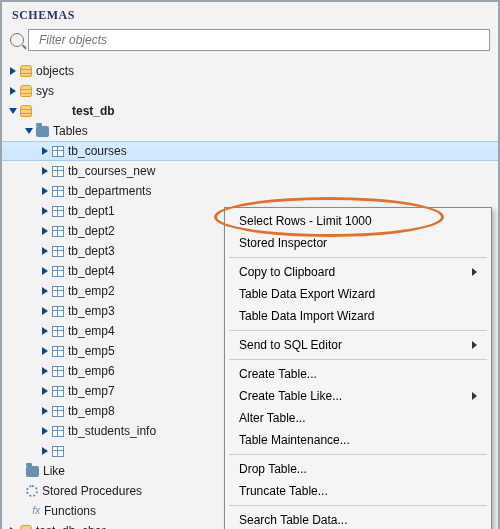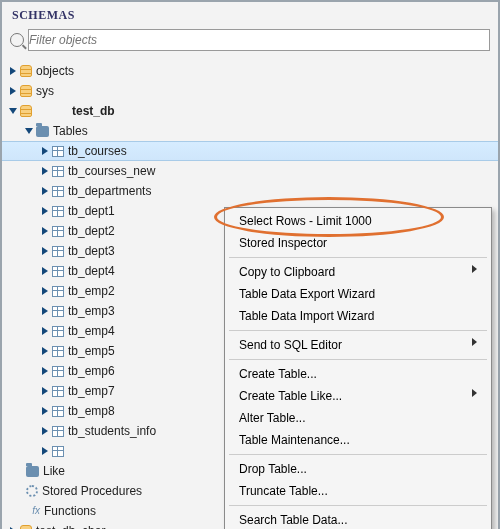--- a/index.html
+++ b/index.html
@@ -2,40 +2,40 @@
 <html><head>
 <meta charset="utf-8">
 <style>
   * { box-sizing: border-box; font-family: Tahoma, Verdana, sans-serif; font-size: 12px; }
   body { margin: 0; background: #fff; }
   .panel { width: 500px; border: 2px solid #9aa4ad; background: #f3f3f3; padding: 0; }
   .header { padding: 6px 12px 4px 10px; font-weight: bold; color: #336; letter-spacing: 0.5px; font-family: Liberation Serif, serif; }
   .filter-row { display: flex; align-items: center; padding: 2px 8px 6px 8px; gap: 4px; }
   .search-ico { width: 14px; height: 14px; border: 1.5px solid #777; border-radius: 50%; position: relative; }
   .search-ico::after { content:""; position:absolute; width:5px; height:1.5px; background:#777; right:-4px; bottom:-1px; transform:rotate(45deg); }
-  .filter-input { flex:1; padding:3px 0; border:1px solid #999; background:#fff; color:#888; font-style:italic; }
+  .filter-input { flex:1; padding:3px 10px; border:1px solid #999; background:#fff; color:#888; font-style:italic; }
   .tree { padding: 4px 0 10px 0; position: relative; }
   .row { display:flex; align-items:center; height:20px; padding-left:8px; position:relative; white-space:nowrap; }
   .row.hl { background: linear-gradient(#d6ecff,#cfe6fb); border:1px solid #a8cbe8; border-left:none; border-right:none; }
   .caret { width:0; height:0; border-top:4px solid transparent; border-bottom:4px solid transparent; border-left:6px solid #14487a; margin-right:4px; }
   .caret.down { transform: rotate(90deg); }
   .gap { display:inline-block; }
   .db-ico { width:12px; height:12px; margin-right:4px; position:relative; }
   .db-ico::before { content:""; position:absolute; inset:0; border:1px solid #e0a030; border-radius:3px 3px 2px 2px; background: repeating-linear-gradient(#f8d080,#f8d080 3px,#e0a030 3px,#e0a030 4px);}
   .folder-ico { width:13px; height:11px; margin-right:4px; background:#6b8fb0; border-radius:2px; position:relative;}
   .folder-ico::before{content:"";position:absolute;top:-3px;left:0;width:6px;height:3px;background:#6b8fb0;border-radius:1px 1px 0 0;}
   .tbl-ico { width:12px; height:11px; margin-right:4px; background:#fff; border:1px solid #6b8fb0; position:relative;}
   .tbl-ico::before{content:"";position:absolute;top:3px;left:0;right:0;height:1px;background:#6b8fb0;}
   .tbl-ico::after{content:"";position:absolute;top:0;bottom:0;left:4px;width:1px;background:#6b8fb0;}
   .gear-ico{width:12px;height:12px;margin-right:4px;border:2px dotted #6b8fb0;border-radius:50%;}
   .fx-ico{width:14px;height:12px;margin-right:4px;font-style:italic;color:#6b8fb0;font-size:10px;line-height:12px;text-align:right;}
   .lbl { color:#222; }
   .lbl.bold { font-weight:bold;margin-left:36px; }
   .context-menu { position:absolute; left:222px; top:150px; width:268px; background:#f5f5f5; border:1px solid #8a8a8a; box-shadow:3px 3px 5px rgba(0,0,0,0.25); font-family: "Courier New", monospace; font-size:12px; padding:2px 0; }
-  .menu-item { padding:4px 14px; display:flex; justify-content:space-between; cursor:default; }
+  .menu-item { padding:4px 14px; display:flex; justify-content:space-between; align-items:center; cursor:default; }
   .menu-item.first { position:relative; }
   .subarrow { width:0;height:0;border-top:4px solid transparent;border-bottom:4px solid transparent;border-left:5px solid #333; }
   .sep { height:1px; background:#ccc; margin:3px 4px; }
   .ring { position:absolute; border:3px solid #e07030; border-radius:50%; width:230px; height:40px; left:212px; top:140px; pointer-events:none; }
 </style>
 </head>
 <body>
 
 <div class="panel">
   <div class="header">SCHEMAS</div>

